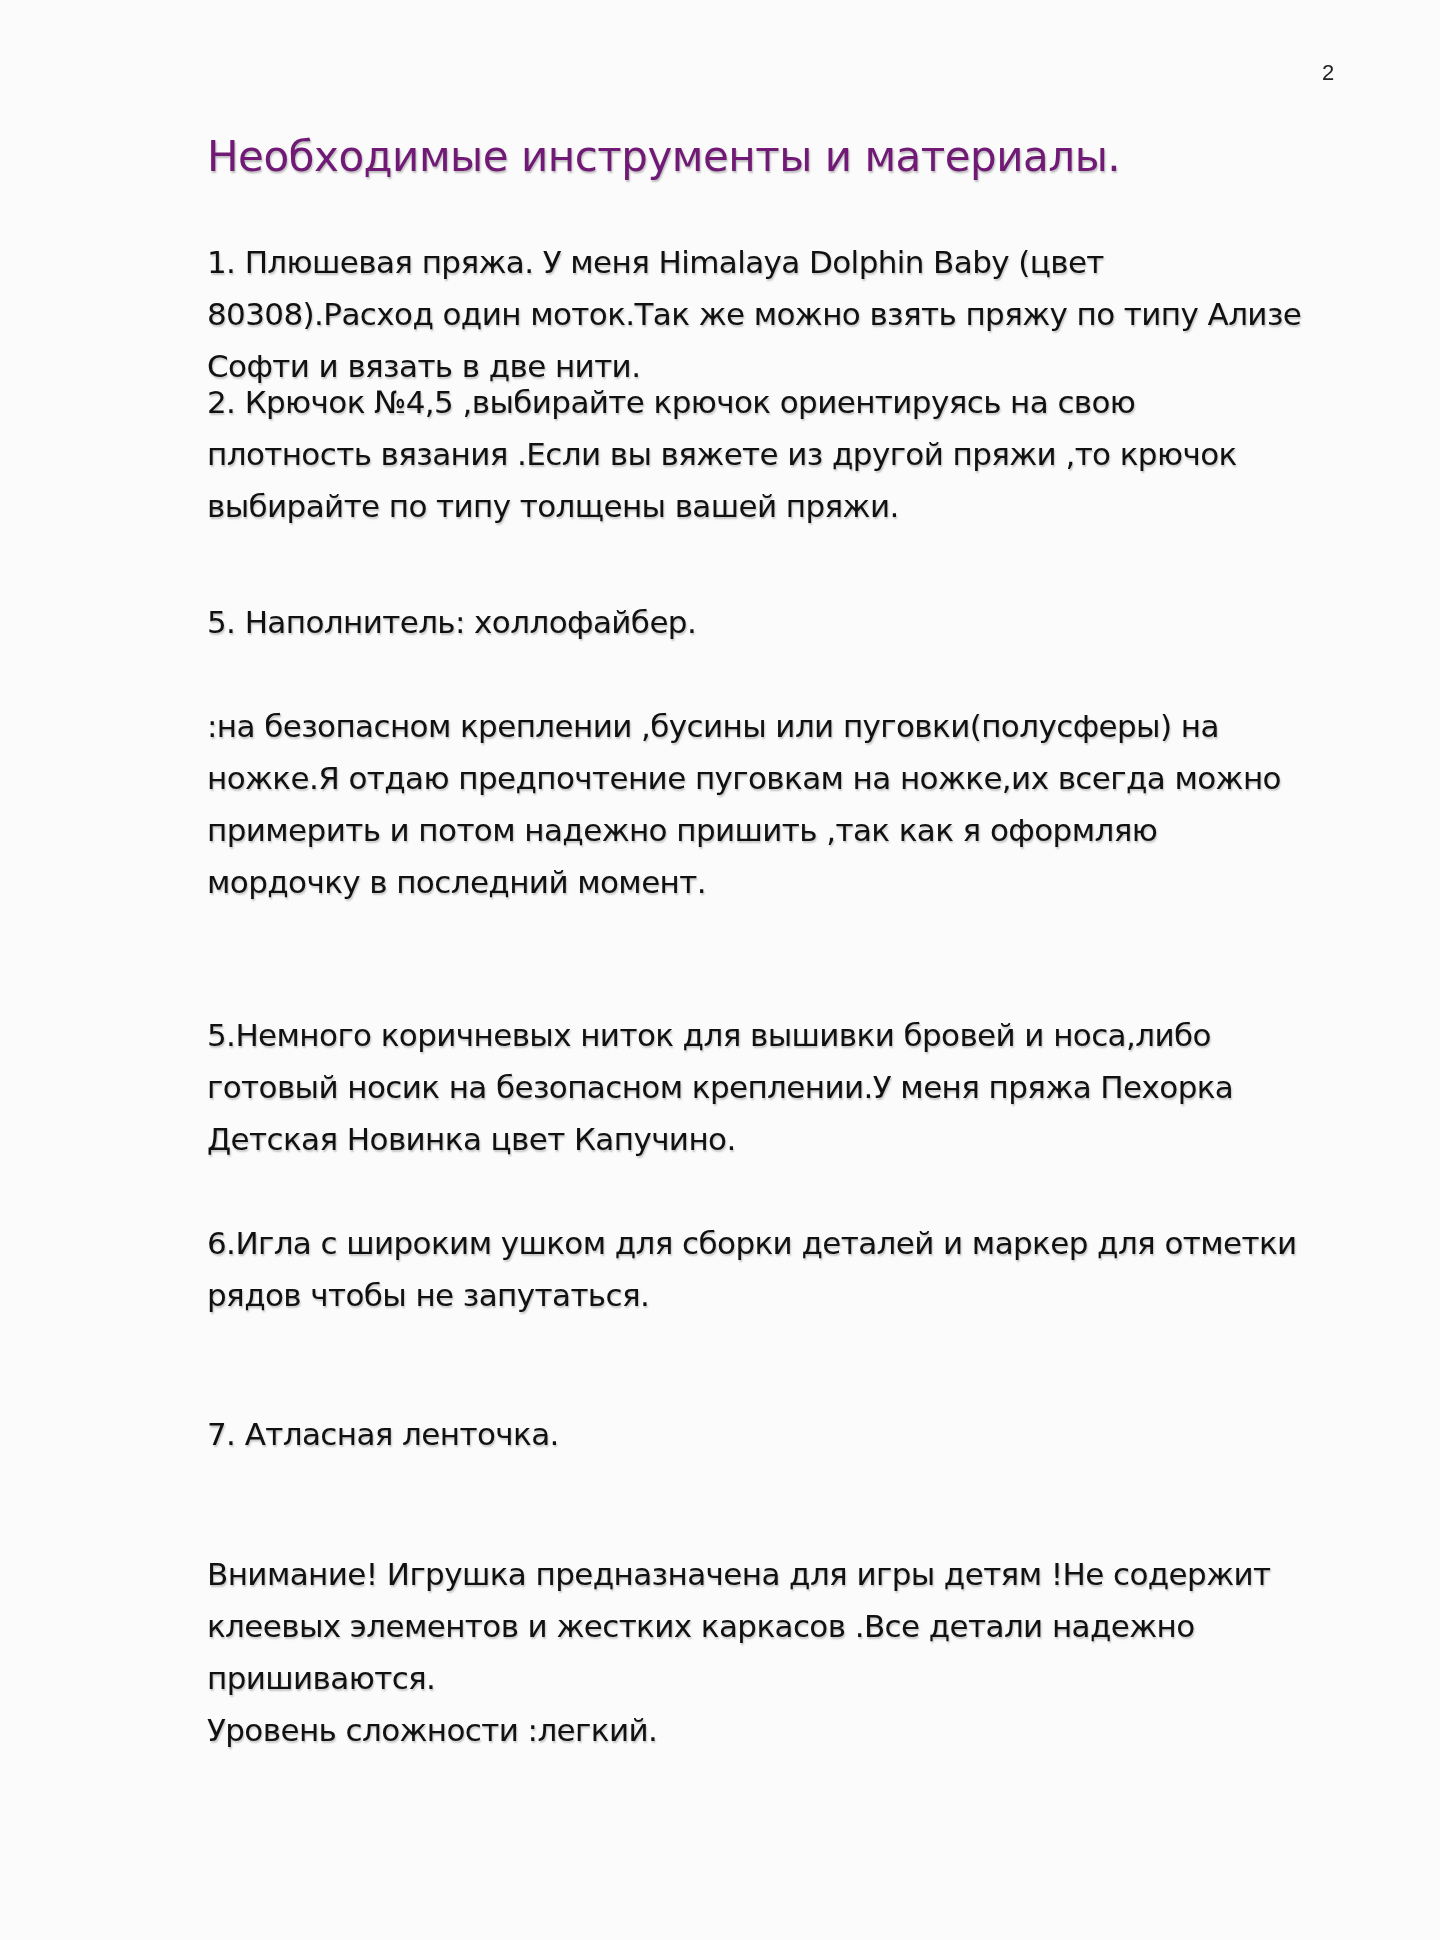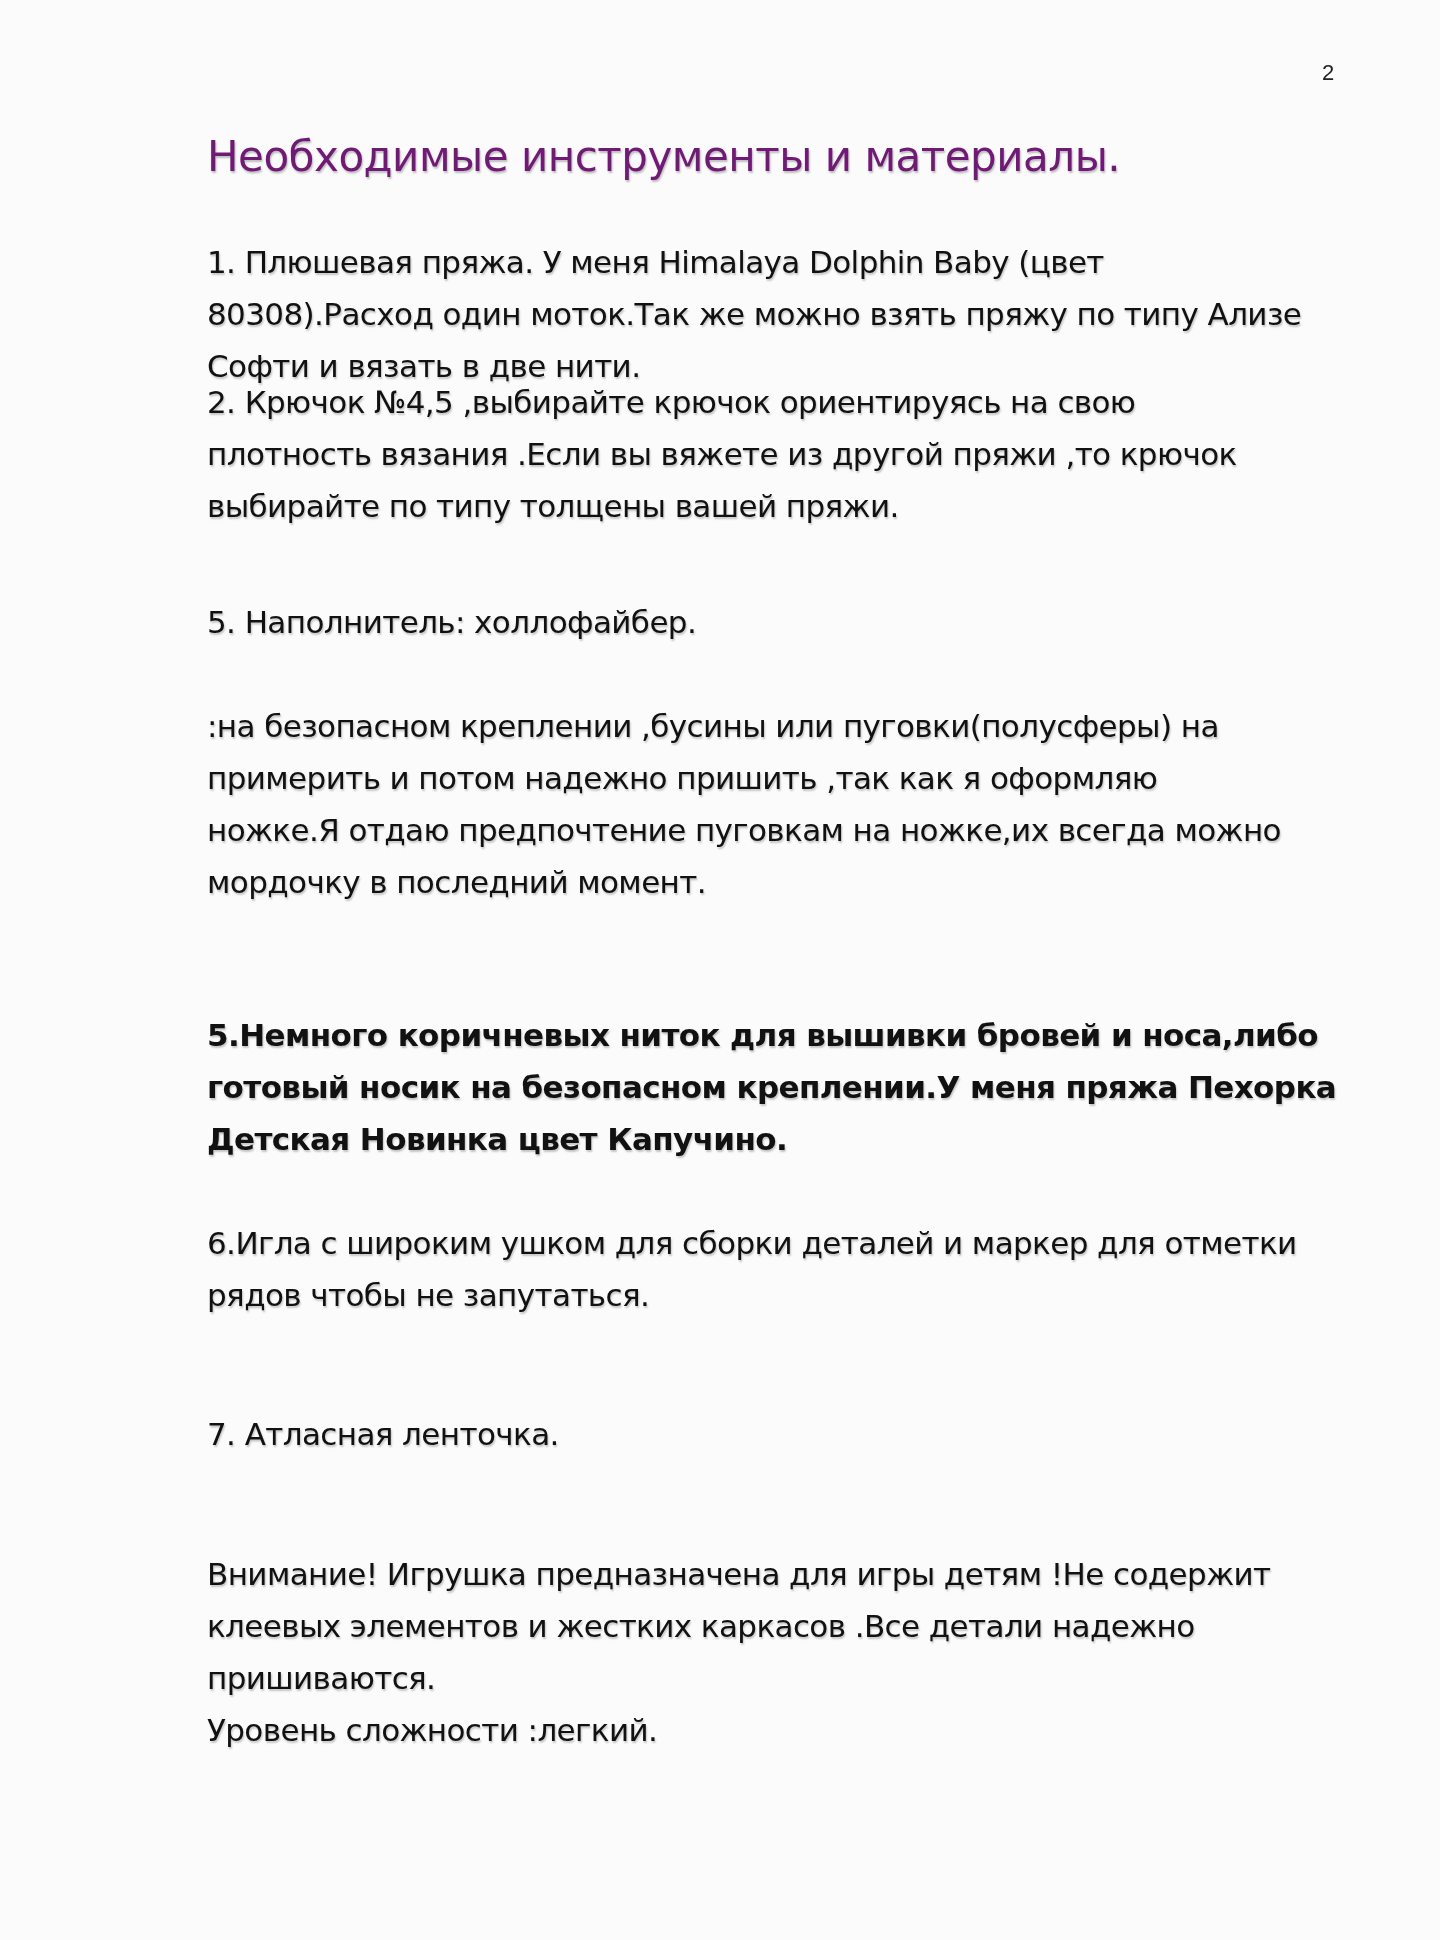--- a/index.html
+++ b/index.html
@@ -47,21 +47,21 @@
       text-shadow: 1px 2px 2px rgba(0,0,0,0.22);
     }
     .line {
       display: block;
       white-space: nowrap;
     }
     .item1 { top: 236px; }
     .item2 { top: 376px; }
     .item3 { top: 596px; }
     .item4 { top: 700px; }
-    .item5 { top: 1009px; font-weight: bold; }
+    .item5 { top: 1009px; }
     .item6 { top: 1217px; }
     .item7 { top: 1408px; }
     .notice { top: 1548px; }
   </style>
 </head>
 <body>
 
 <div class="page-number">2</div>
 
 <h1 class="title">Необходимые инструменты и материалы.</h1>
@@ -77,22 +77,22 @@
   <span class="line">плотность вязания .Если вы вяжете из другой пряжи ,то крючок</span>
   <span class="line">выбирайте по типу толщены вашей пряжи.</span>
 </div>
 
 <div class="body-text item3">
   <span class="line">5. Наполнитель: холлофайбер.</span>
 </div>
 
 <div class="body-text item4">
   <span class="line">:на безопасном креплении ,бусины или пуговки(полусферы) на</span>
+  <span class="line">ножке.Я отдаю предпочтение пуговкам на ножке,их всегда можно</span>
   <span class="line">примерить и потом надежно пришить ,так как я оформляю</span>
-  <span class="line">ножке.Я отдаю предпочтение пуговкам на ножке,их всегда можно</span>
   <span class="line">мордочку в последний момент.</span>
 </div>
 
 <div class="body-text item5">
   <span class="line">5.Немного коричневых ниток для вышивки бровей и носа,либо</span>
   <span class="line">готовый носик на безопасном креплении.У меня пряжа Пехорка</span>
   <span class="line">Детская Новинка цвет Капучино.</span>
 </div>
 
 <div class="body-text item6">

